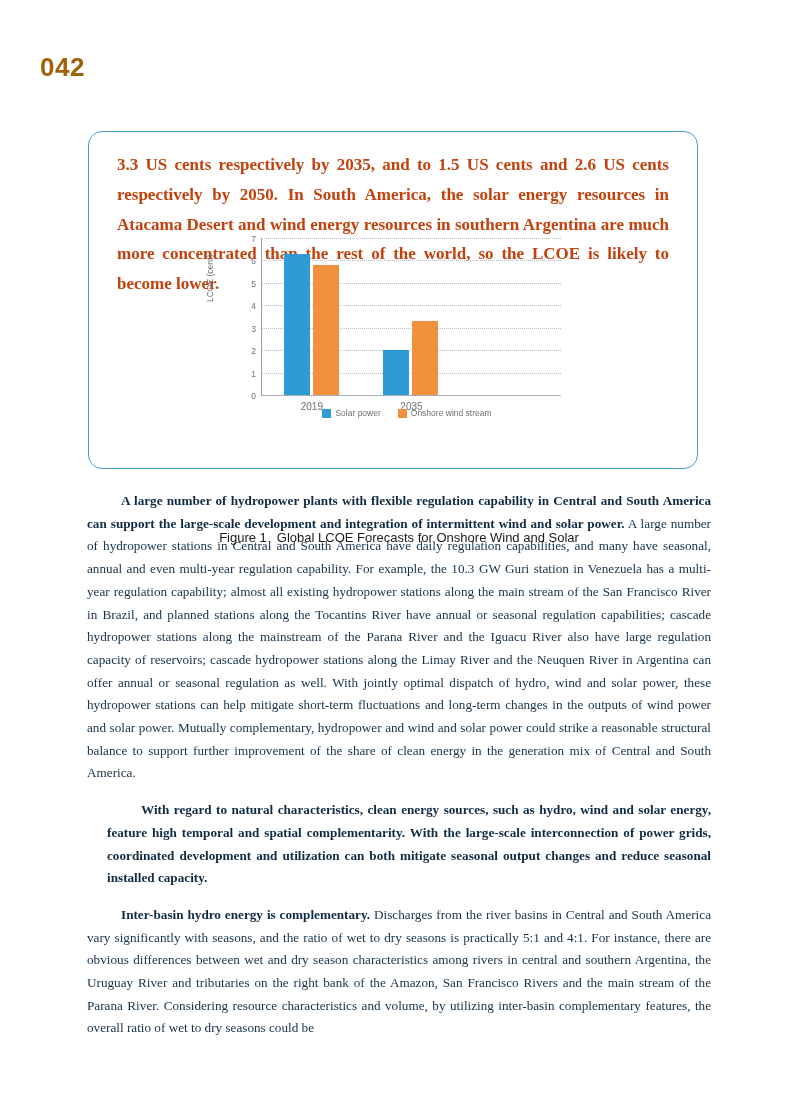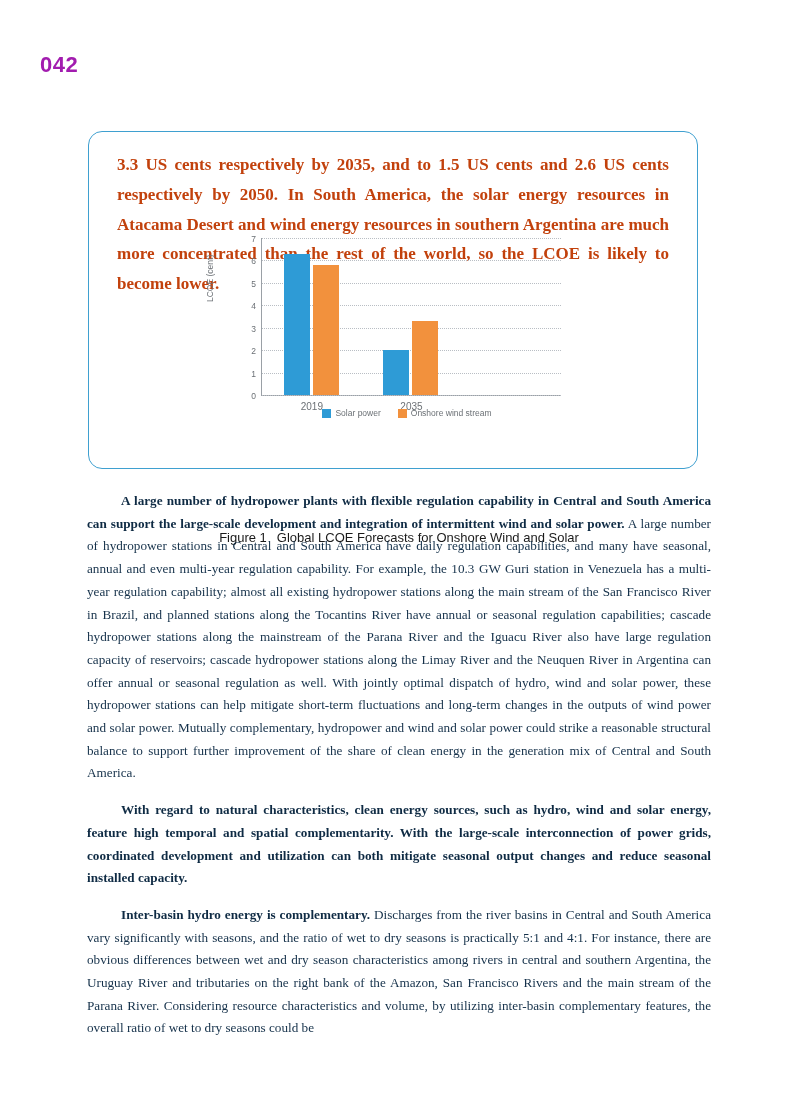--- a/index.html
+++ b/index.html
@@ -19,23 +19,23 @@
     position: relative;
     width: 797px;
     height: 1100px;
     box-sizing: border-box;
   }
   .page-number {
     position: absolute;
     left: 40px;
     top: 52px;
     font-family: "Liberation Sans", sans-serif;
-    font-size: 22px;
-    font-weight: bold;
-    color: #a21caf;
+    font-size: 26px;
+    font-weight: bold;
+    color: #a16207;
     letter-spacing: 0.5px;
   }
 
   
   .callout {
     position: absolute;
     left: 88px;
     top: 131px;
     width: 610px;
     height: 338px;
@@ -167,20 +167,21 @@
     text-align: justify;
     text-indent: 34px;
     color: #15314a;
   }
   .body p b {
     font-weight: bold;
     color: #0f2b44;
   }
   .body p.allbold {
     font-weight: bold;
+    margin-left: 20px;
   }
 </style>
 </head>
 <body>
 
 <div class="page">
 
   <div class="page-number">042</div>
 
   <div class="callout">

